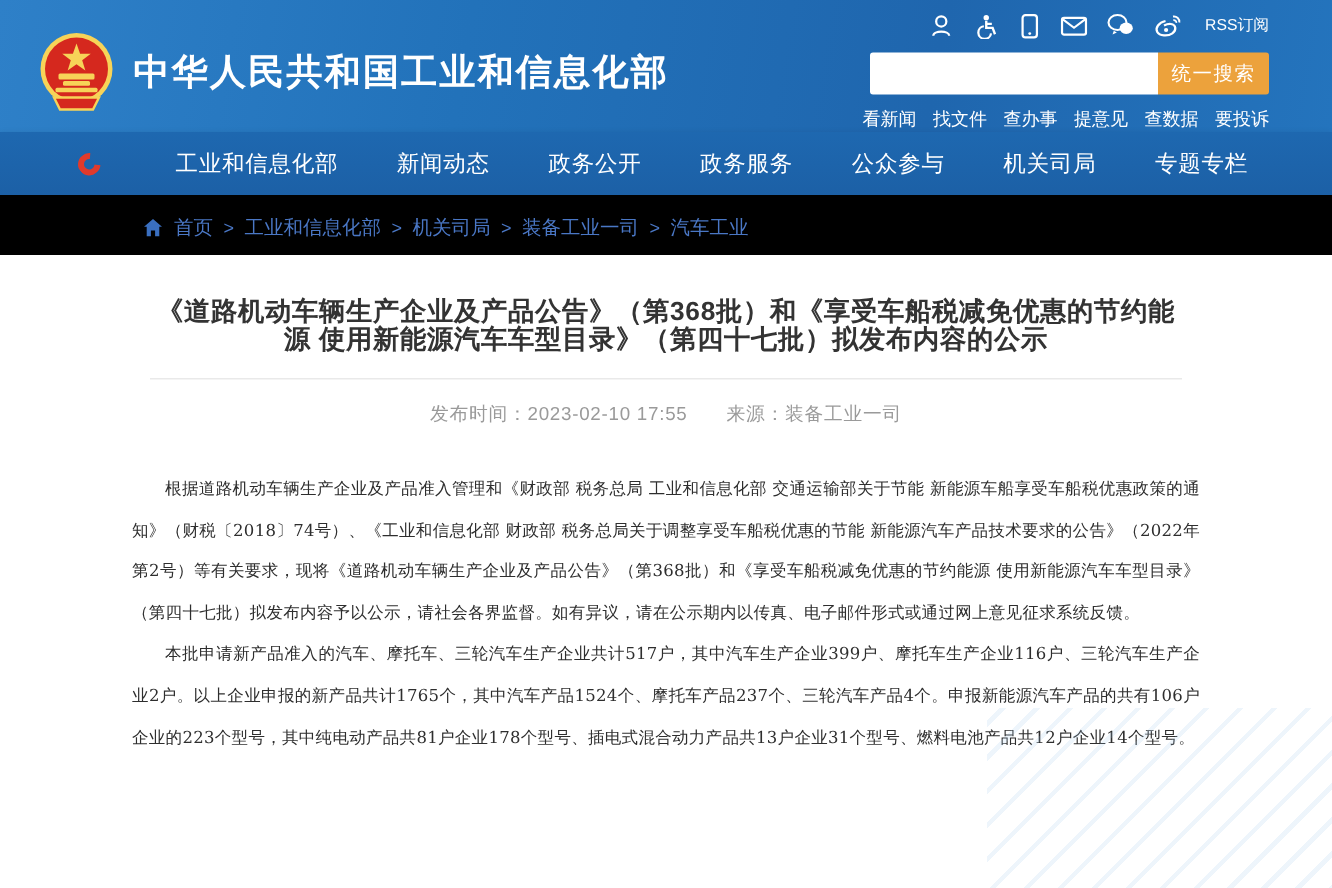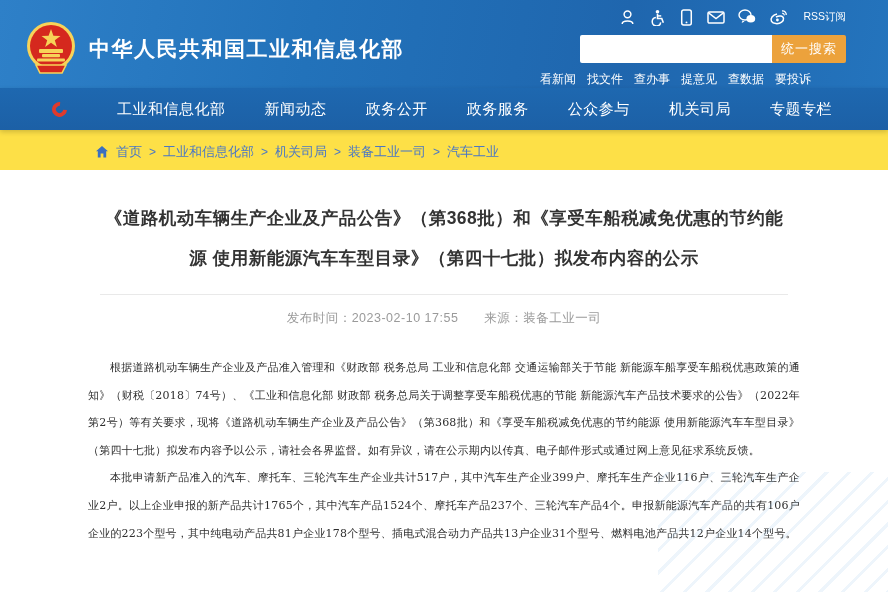--- a/index.html
+++ b/index.html
@@ -12,63 +12,63 @@
   
   .masthead {
     height:88px;
     background:linear-gradient(100deg,#2e80c8 0%,#2272ba 35%,#1f66ae 70%,#2474bd 100%);
     display:flex; justify-content:space-between;
     padding:0 42px 0 26px;
     position:relative;
   }
   .logo-block { display:flex; align-items:center; gap:13px; margin-top:20px; height:58px; cursor:pointer; }
   .emblem { width:50px; height:56px; flex:0 0 auto; }
-  .site-name { color:#fff; font-size:21px; font-weight:bold; letter-spacing:1.5px; line-height:24px; }
+  .site-name { color:#fff; font-size:24px; font-weight:bold; letter-spacing:1.5px; line-height:24px; }
   .site-name-en { color:rgba(255,255,255,.92); font-size:8.6px; margin-top:5px; letter-spacing:.2px; }
   .head-right { width:306px; display:flex; flex-direction:column; margin-top:8px; }
   .icon-row { display:flex; justify-content:flex-end; align-items:center; gap:13px; height:18px; }
   .icon-row svg { display:block; }
   .rss-label { color:#fff; font-size:10.5px; margin-left:2px; cursor:pointer; }
   .search-row { display:flex; margin-top:9px; height:28px;padding-left:40px; }
   .search-input {
     flex:1; height:28px; border:none; outline:none; background:#fff;
     border-radius:2px 0 0 2px; padding:0 8px; font-size:13px;
   }
   .search-btn {
     width:76px; height:28px; border:none; background:#eca23c; color:#fff;
     font-size:13px; letter-spacing:1px; border-radius:0 2px 2px 0; cursor:pointer;
     font-family:inherit;
   }
-  .quick-links { display:flex; margin-top:8px; gap:11px; }
+  .quick-links { display:flex; margin-top:8px; gap:11px;justify-content:flex-end; }
   .quick-links span { color:#fff; font-size:12px; cursor:pointer; white-space:nowrap; }
   
   .navbar {
     height:42px; background:linear-gradient(180deg,#1e68b0,#1c60a6);
     display:flex; align-items:center; padding:0 44px 0 52px;
     box-shadow:0 2px 5px rgba(0,0,0,.18); position:relative; z-index:2;
   }
   .nav-logo {
     width:15px; height:15px; border:4.5px solid #e03a2c; border-radius:50%;
     border-right-color:transparent; transform:rotate(-40deg); margin-right:50px; flex:0 0 auto;
   }
   .nav-items { display:flex; flex:1; justify-content:space-between; align-items:center; padding-right:12px; }
   .nav-item { color:#fff; font-size:15px; letter-spacing:.5px; cursor:pointer; }
   
   .breadcrumb {
-    background:#fde047; padding:13px 0 9px 95px; display:flex; align-items:center; gap:7px;
+    background:#000000; padding:13px 0 9px 95px; display:flex; align-items:center; gap:7px;
     font-size:13px; color:#4a77c5;
   }
   .breadcrumb .crumb { color:#4a77c5; cursor:pointer; }
   .breadcrumb .sep { color:#4a77c5; font-size:12px; }
   .home-icon { width:14px; height:14px; }
   
   .article { padding:0 88px; }
   .article-title {
     margin:28px auto 0; max-width:692px; text-align:center;
-    font-size:17.5px; font-weight:bold; color:#333; line-height:40px; letter-spacing:.5px;
+    font-size:17.5px; font-weight:bold; color:#333; line-height:19px; letter-spacing:.5px;
   }
   .title-divider { border:none; border-top:1px solid #e9e9e9; margin:16px 12px 0; }
   .article-meta { text-align:center; margin-top:15px; font-size:12.5px; color:#9a9a9a; letter-spacing:.5px; }
   .article-meta .meta-gap { display:inline-block; width:26px; }
   .article-body { margin-top:27px; font-family:"DejaVu Serif","Liberation Serif",serif; }
   .article-body p {
     font-size:11px; line-height:27.6px; color:#2e2e2e;
     text-indent:2em; text-align:justify; letter-spacing:.2px;
   }
   

